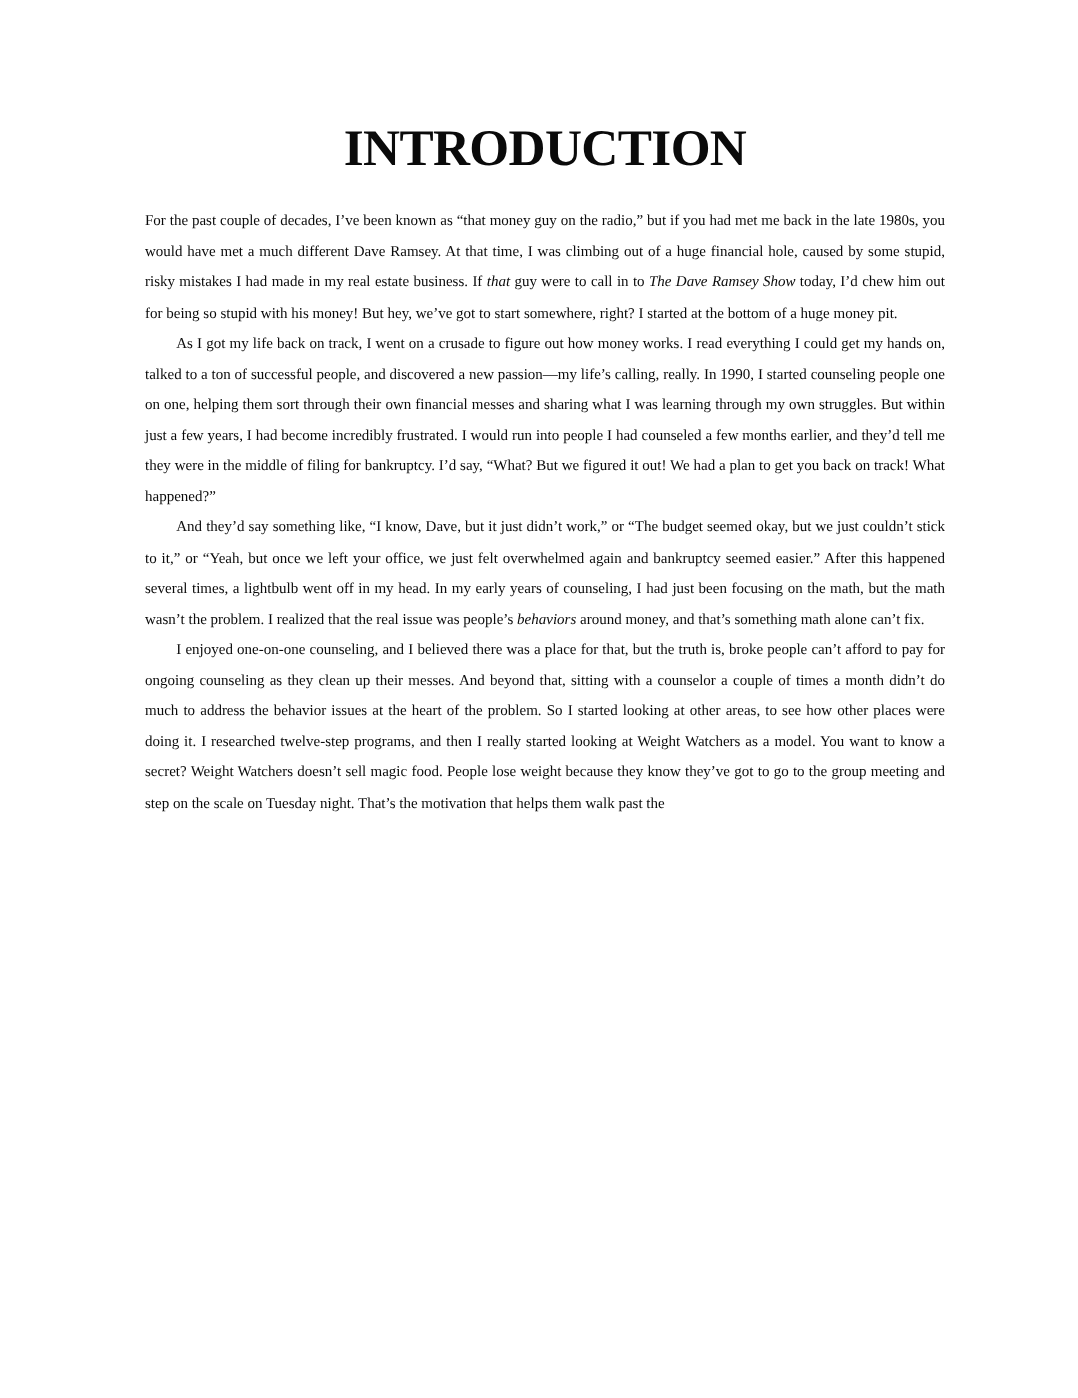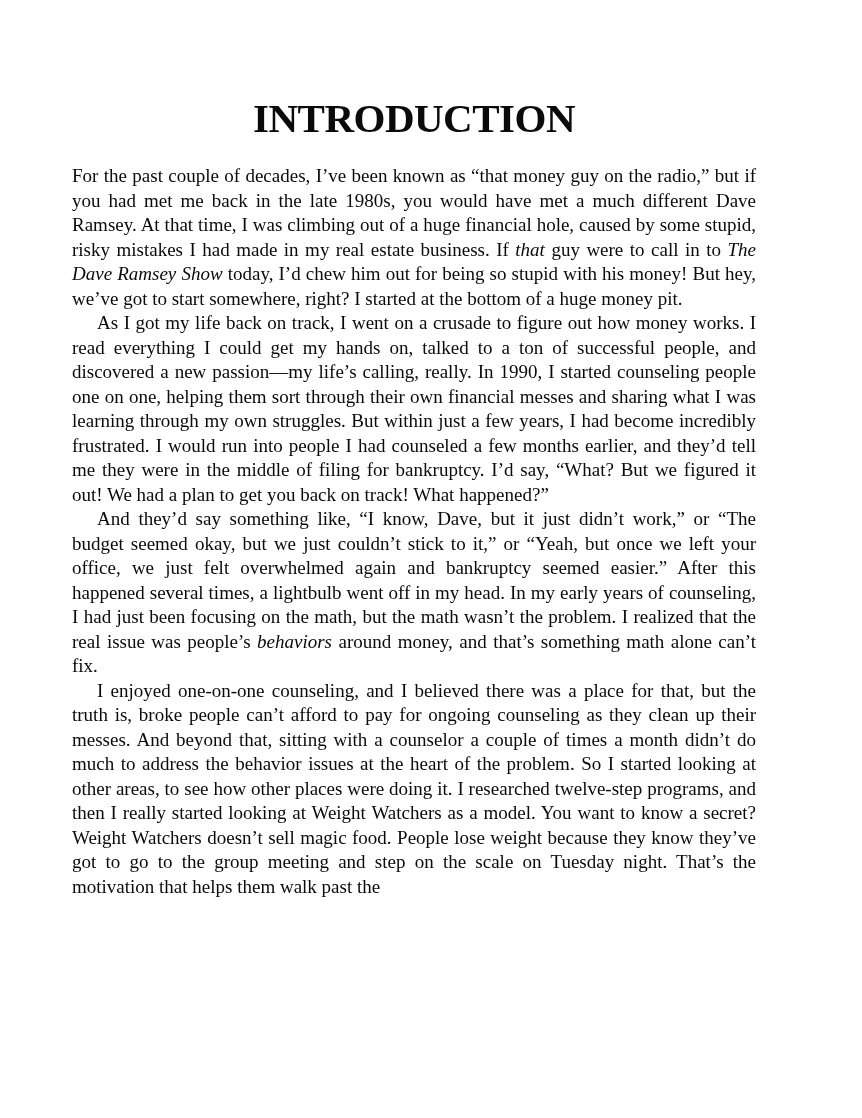--- a/index.html
+++ b/index.html
@@ -11,35 +11,35 @@
     width: 862px;
     height: 1118px;
     overflow: hidden;
     color: #0a0a0a;
     font-family: "Liberation Serif", serif;
   }
   .page {
     box-sizing: border-box;
     width: 862px;
     height: 994px;
-    padding: 98px 106px 0 72px;
+    padding: 98px 106px 0 116px;
     background: #ffffff;
   }
   .chapter-title {
     margin: 0 0 25px 0;
     font-size: 41px;
     line-height: 1.0;
     font-weight: 700;
     text-align: center;
     letter-spacing: -0.5px;
     color: #0a0a0a;
     font-family: "Liberation Serif", serif;
   }
   .body-text {
-    font-size: 19px;
+    font-size: 12px;
     line-height: 24.5px;
     text-align: justify;
     color: #0a0a0a;
   }
   .para {
     margin: 0;
     text-indent: 25px;
   }
   .para.first {
     text-indent: 0;

